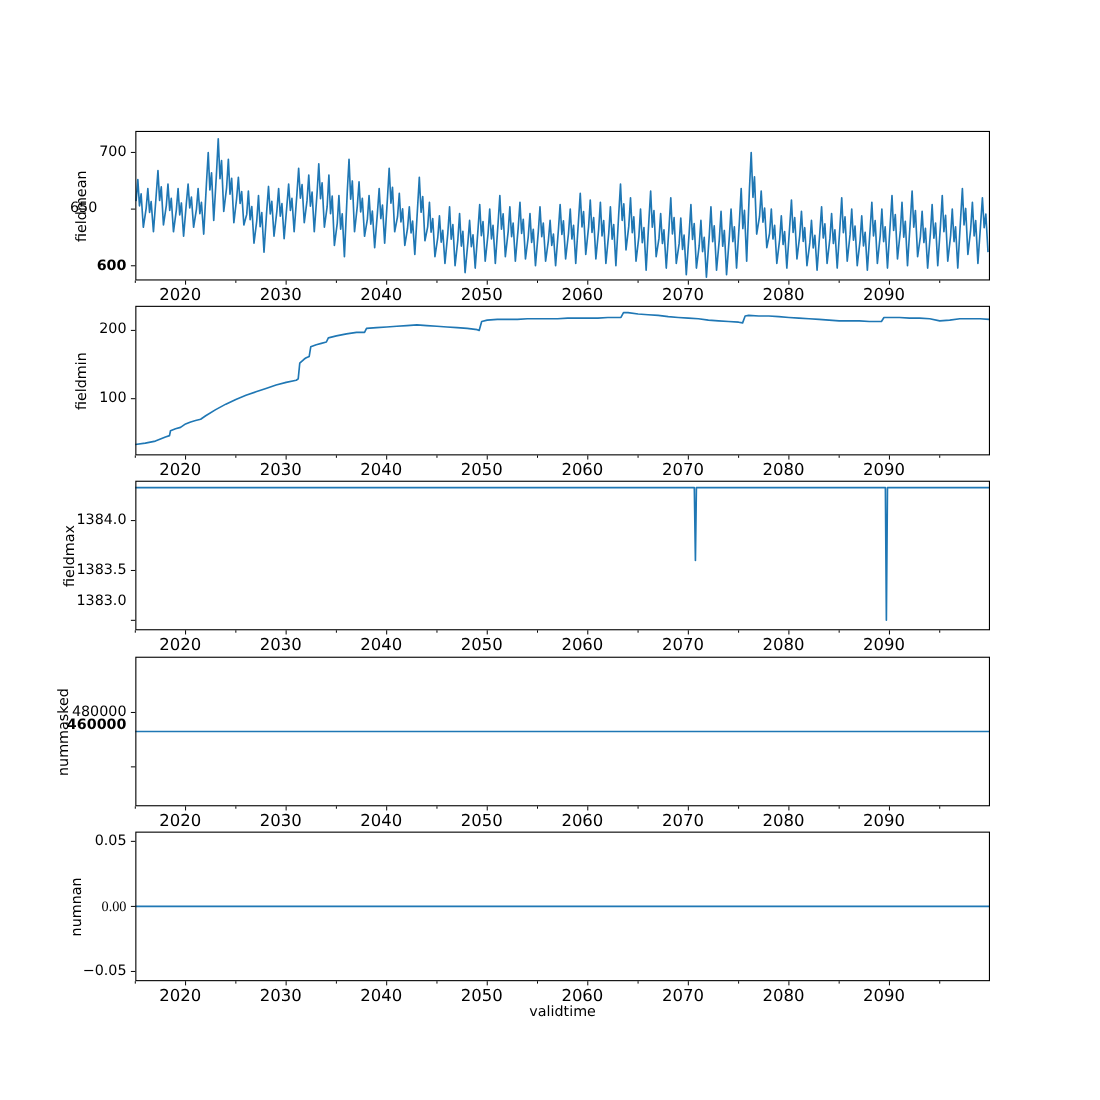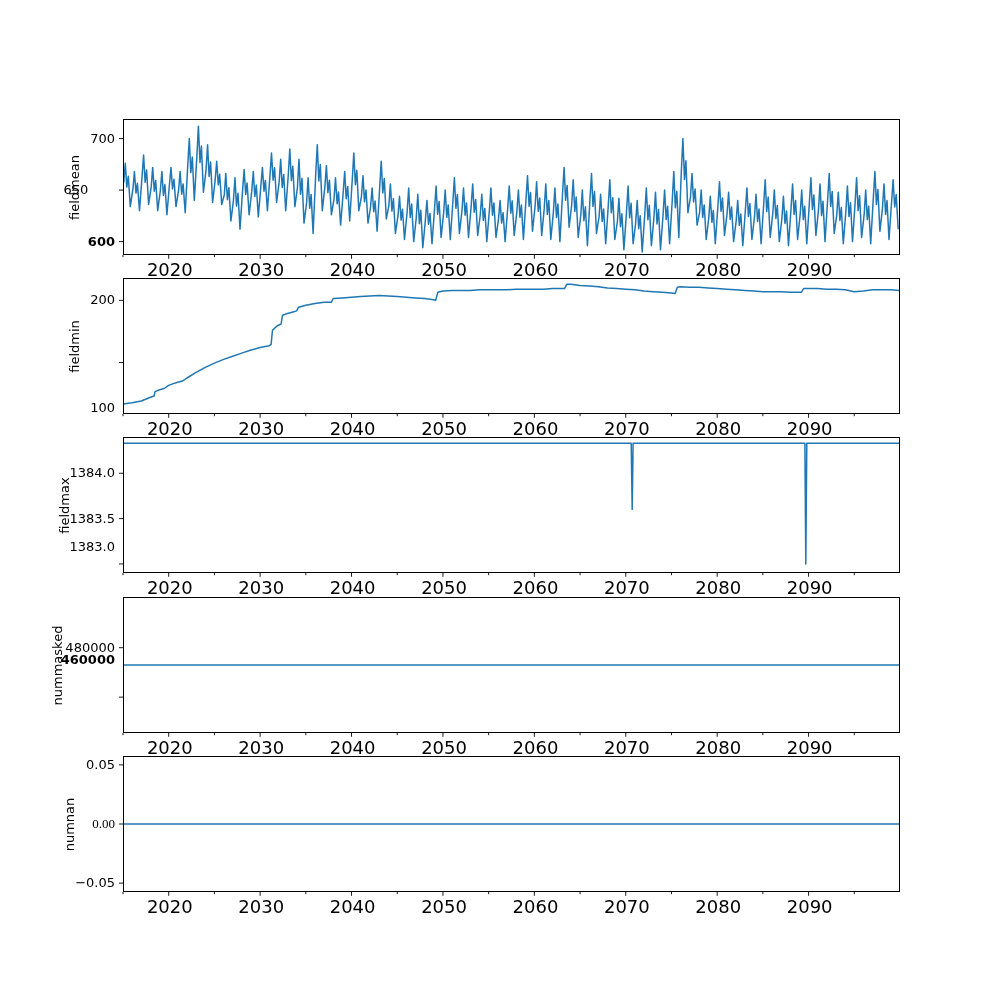--- a/index.html
+++ b/index.html
@@ -5,21 +5,21 @@
   html,body{margin:0;padding:0;background:#fff;}
   .fig{position:relative;width:1000px;height:1000px;background:#fff;
        font-family:"DejaVu Sans",sans-serif;color:#000;overflow:hidden;}
   .title{position:absolute;left:123px;width:777px;top:95px;text-align:center;
          font-size:16px;white-space:nowrap;}
   .axes{position:absolute;left:123px;width:777px;height:136px;}
   .axes svg{position:absolute;left:0;top:0;overflow:visible;}
   .xlabel{position:absolute;left:123px;width:777px;top:913px;text-align:center;font-size:13px;}
   .ylabel{position:absolute;width:16px;height:136px;display:flex;align-items:center;justify-content:center;}
   .ylabel span{transform:rotate(-90deg);white-space:nowrap;font-size:13px;}
-  .xtick-label{position:absolute;width:48px;text-align:right;font-size:18px;}
+  .xtick-label{position:absolute;width:48px;text-align:left;font-size:15px;}
   .ytick-label{position:absolute;width:78px;text-align:right;font-size:13px;}
 </style>
 </head>
 <body>
 
 <div class="fig">
 
   <div class="axes" style="top: 119px;">
     <svg width="777" height="136">
       <path class="series" d="M0.7,63.8L2.3,44.3L3.8,68.1L5.3,57.3L7.3,87.6L9.9,70.2L11.4,52.5L13.0,74.1L14.4,64.3L16.5,91.7L19.0,58.3L20.6,36.1L22.1,63.3L23.6,50.9L25.6,85.5L28.2,67.9L29.7,48.4L31.3,72.2L32.7,61.4L34.7,91.7L37.3,72.0L38.9,52.5L40.4,76.3L41.9,65.5L43.9,95.8L46.4,66.0L48.0,48.4L49.5,70.0L51.0,60.2L53.0,87.6L55.6,71.1L57.1,52.5L58.7,75.2L60.1,64.9L62.2,93.8L64.7,47.4L66.3,19.6L67.8,53.6L69.3,38.1L71.3,81.4L73.9,36.9L75.4,7.2L77.0,43.5L78.4,27.0L80.4,73.2L83.0,51.7L84.6,25.8L86.1,57.5L87.6,43.1L89.6,83.5L92.1,61.7L93.7,42.2L95.3,66.0L96.7,55.2L98.7,85.5L101.3,75.9L102.8,54.6L104.4,80.7L105.9,68.8L107.9,102.0L110.4,81.9L112.0,58.7L113.5,87.1L115.0,74.2L117.0,110.2L119.6,70.9L121.1,50.5L122.7,75.4L124.1,64.1L126.1,95.8L128.7,72.9L130.3,52.5L131.8,77.5L133.3,66.1L135.3,97.9L137.8,67.9L139.4,48.4L141.0,72.2L142.4,61.4L144.4,91.7L147.0,56.3L148.5,34.0L150.1,61.2L151.6,48.8L153.6,83.5L156.1,63.4L157.7,40.2L159.2,68.5L160.7,55.6L162.7,91.7L165.3,55.8L166.8,29.9L168.4,61.6L169.8,47.2L171.9,87.6L174.4,68.9L176.0,40.2L177.5,75.3L179.0,59.3L181.0,104.1L183.6,83.8L185.1,58.7L186.7,89.3L188.1,75.4L190.1,114.4L192.7,55.4L194.3,25.8L195.8,62.0L197.3,45.5L199.3,91.7L201.8,68.6L203.4,46.4L204.9,73.6L206.4,61.2L208.4,95.8L211.0,80.1L212.5,58.7L214.1,84.8L215.5,72.9L217.6,106.1L220.1,74.8L221.7,52.5L223.2,79.7L224.7,67.4L226.7,102.0L229.3,60.0L230.8,34.0L232.4,65.7L233.8,51.3L235.8,91.7L238.4,78.0L240.0,56.7L241.5,82.7L243.0,70.9L245.0,104.1L247.5,88.5L249.1,69.0L250.7,92.8L252.1,82.0L254.1,112.3L256.7,68.2L258.2,42.2L259.8,74.0L261.3,59.6L263.3,99.9L265.8,87.2L267.4,64.9L268.9,92.1L270.4,79.7L272.4,114.4L275.0,96.7L276.5,77.3L278.1,101.1L279.5,90.3L281.5,120.5L284.1,93.1L285.7,69.0L287.2,98.5L288.7,85.1L290.7,122.6L293.2,99.3L294.8,75.2L296.4,104.7L297.8,91.3L299.8,128.8L302.4,100.9L303.9,81.4L305.5,105.2L307.0,94.4L309.0,124.7L311.5,90.2L313.1,67.0L314.6,95.3L316.1,82.4L318.1,118.5L320.7,93.3L322.2,71.1L323.8,98.3L325.2,85.9L327.3,120.5L329.8,83.8L331.4,58.7L332.9,89.3L334.4,75.4L336.4,114.4L339.0,91.3L340.5,69.0L342.1,96.2L343.5,83.9L345.5,118.5L348.1,88.1L349.7,64.9L351.2,93.2L352.7,80.4L354.7,116.4L357.2,96.5L358.8,75.2L360.3,101.3L361.8,89.4L363.8,122.6L366.4,91.3L367.9,69.0L369.5,96.2L370.9,83.9L373.0,118.5L375.5,99.9L377.1,81.4L378.6,104.1L380.1,93.8L382.1,122.6L384.7,89.2L386.2,67.0L387.8,94.2L389.2,81.8L391.2,116.4L393.8,93.3L395.4,71.1L396.9,98.3L398.4,85.9L400.4,120.5L402.9,81.7L404.5,56.7L406.1,87.3L407.5,73.4L409.5,112.3L412.1,87.0L413.6,62.8L415.2,92.3L416.7,78.9L418.7,116.4L421.2,89.9L422.8,64.9L424.3,95.5L425.8,81.6L427.8,120.5L430.4,93.1L431.9,69.0L433.5,98.5L434.9,85.1L436.9,122.6L439.5,75.3L441.1,48.4L442.6,81.3L444.1,66.4L446.1,108.2L448.6,86.8L450.2,60.8L451.8,92.5L453.2,78.1L455.2,118.5L457.8,96.1L459.3,71.1L460.9,101.7L462.4,87.8L464.4,126.7L466.9,81.5L468.5,54.6L470.0,87.5L471.5,72.5L473.5,114.4L476.1,97.5L477.6,75.2L479.2,102.4L480.6,90.0L482.7,124.7L485.2,87.7L486.8,60.8L488.3,93.7L489.8,78.7L491.8,120.5L494.4,102.5L495.9,79.3L497.5,107.7L498.9,94.8L500.9,130.8L503.5,92.9L505.1,67.0L506.6,98.7L508.1,84.3L510.1,124.7L512.6,104.6L514.2,81.4L515.7,109.7L517.2,96.8L519.2,132.9L521.8,95.0L523.3,69.0L524.9,100.8L526.3,86.3L528.4,126.7L530.9,99.1L532.5,73.2L534.0,104.9L535.5,90.5L537.5,130.8L540.1,95.2L541.6,71.1L543.2,100.6L544.6,87.2L546.6,124.7L549.2,82.2L550.8,52.5L552.3,88.8L553.8,72.3L555.8,118.5L558.3,53.0L559.9,19.6L561.5,60.4L562.9,41.8L564.9,93.8L567.5,77.8L569.0,54.6L570.6,82.9L572.1,70.1L574.1,106.1L576.6,93.3L578.2,71.1L579.7,98.3L581.2,85.9L583.2,120.5L585.8,98.6L587.3,77.3L588.9,103.3L590.3,91.5L592.3,124.7L594.9,87.0L596.5,62.8L598.0,92.3L599.5,78.9L601.5,116.4L604.0,95.4L605.6,73.2L607.2,100.4L608.6,88.0L610.6,122.6L613.2,101.8L614.7,81.4L616.3,106.3L617.8,95.0L619.8,126.7L622.3,92.2L623.9,69.0L625.4,97.4L626.9,84.5L628.9,120.5L631.5,97.5L633.0,75.2L634.6,102.4L636.0,90.0L638.1,124.7L640.6,86.8L642.2,60.8L643.7,92.5L645.2,78.1L647.2,118.5L649.8,94.3L651.3,71.1L652.9,99.4L654.3,86.5L656.3,122.6L658.9,99.5L660.4,77.3L662.0,104.5L663.5,92.1L665.5,126.7L668.0,89.9L669.6,64.9L671.1,95.5L672.6,81.6L674.6,120.5L677.2,95.2L678.7,71.1L680.3,100.6L681.7,87.2L683.8,124.7L686.3,84.7L687.9,58.7L689.4,90.5L690.9,76.0L692.9,116.4L695.5,90.9L697.0,64.9L698.6,96.6L700.0,82.2L702.0,122.6L704.6,81.5L706.2,54.6L707.7,87.5L709.2,72.5L711.2,114.4L713.7,96.3L715.3,73.2L716.9,101.5L718.3,88.6L720.3,124.7L722.9,92.0L724.4,67.0L726.0,97.6L727.5,83.7L729.5,122.6L732.0,85.6L733.6,58.7L735.1,91.6L736.6,76.7L738.6,118.5L741.2,95.2L742.7,71.1L744.3,100.6L745.7,87.2L747.7,124.7L750.3,79.4L751.9,52.5L753.4,85.4L754.9,70.5L756.9,112.3L759.4,89.9L761.0,64.9L762.6,95.5L764.0,81.6L766.0,120.5L768.6,83.0L770.1,60.8L771.7,88.0L773.2,75.6L775.2,110.2" fill="none" stroke="#1f77b4" stroke-width="1.5" stroke-linejoin="round"></path>
@@ -161,40 +161,41 @@
         <line x1="731.2941176470588" y1="136" x2="731.2941176470588" y2="138.2" stroke="#000000" stroke-width="0.9"></line>
         <line x1="-4" y1="127.1304347826087" x2="0" y2="127.1304347826087" stroke="#000000" stroke-width="0.9"></line>
         <line x1="-4" y1="68" x2="0" y2="68" stroke="#000000" stroke-width="0.9"></line>
         <line x1="-4" y1="8.869565217391305" x2="0" y2="8.869565217391305" stroke="#000000" stroke-width="0.9"></line>
       </svg>
   </div>
   <div class="ylabel" style="left: 62px; top: 756px;">
       <span>numnan</span>
     </div>
 
+  <div class="xlabel">validtime</div>
 <div class="xtick-label" style="left: 144.706px; top: 259px;">2020</div>
     <div class="xtick-label" style="left: 236.118px; top: 259px;">2030</div>
     <div class="xtick-label" style="left: 327.529px; top: 259px;">2040</div>
     <div class="xtick-label" style="left: 418.941px; top: 259px;">2050</div>
     <div class="xtick-label" style="left: 510.353px; top: 259px;">2060</div>
     <div class="xtick-label" style="left: 601.765px; top: 259px;">2070</div>
     <div class="xtick-label" style="left: 693.176px; top: 259px;">2080</div>
     <div class="xtick-label" style="left: 784.588px; top: 259px;">2090</div>
     <div class="ytick-label" style="left: 37px; top: 233.606px; font-weight: bold;">600</div>
     <div class="ytick-label" style="left: 37px; top: 182.091px; text-align: center;">650</div>
     <div class="ytick-label" style="left: 37px; top: 130.576px;">700</div>
     <div class="xtick-label" style="left: 144.706px; top: 418px;">2020</div>
     <div class="xtick-label" style="left: 236.118px; top: 418px;">2030</div>
     <div class="xtick-label" style="left: 327.529px; top: 418px;">2040</div>
     <div class="xtick-label" style="left: 418.941px; top: 418px;">2050</div>
     <div class="xtick-label" style="left: 510.353px; top: 418px;">2060</div>
     <div class="xtick-label" style="left: 601.765px; top: 418px;">2070</div>
     <div class="xtick-label" style="left: 693.176px; top: 418px;">2080</div>
     <div class="xtick-label" style="left: 784.588px; top: 418px;">2090</div>
-    <div class="ytick-label" style="left: 37px; top: 354.457px; margin-top: 46px;">100</div>
+    <div class="ytick-label" style="left: 37px; top: 354.457px;">100</div>
     <div class="ytick-label" style="left: 37px; top: 292.356px;">200</div>
     <div class="xtick-label" style="left: 144.706px; top: 577px;">2020</div>
     <div class="xtick-label" style="left: 236.118px; top: 577px;">2030</div>
     <div class="xtick-label" style="left: 327.529px; top: 577px;">2040</div>
     <div class="xtick-label" style="left: 418.941px; top: 577px;">2050</div>
     <div class="xtick-label" style="left: 510.353px; top: 577px;">2060</div>
     <div class="xtick-label" style="left: 601.765px; top: 577px;">2070</div>
     <div class="xtick-label" style="left: 693.176px; top: 577px;">2080</div>
     <div class="xtick-label" style="left: 784.588px; top: 577px;">2090</div>
     <div class="ytick-label" style="left: 37px; top: 539px; text-align: right;">1383.0</div>

